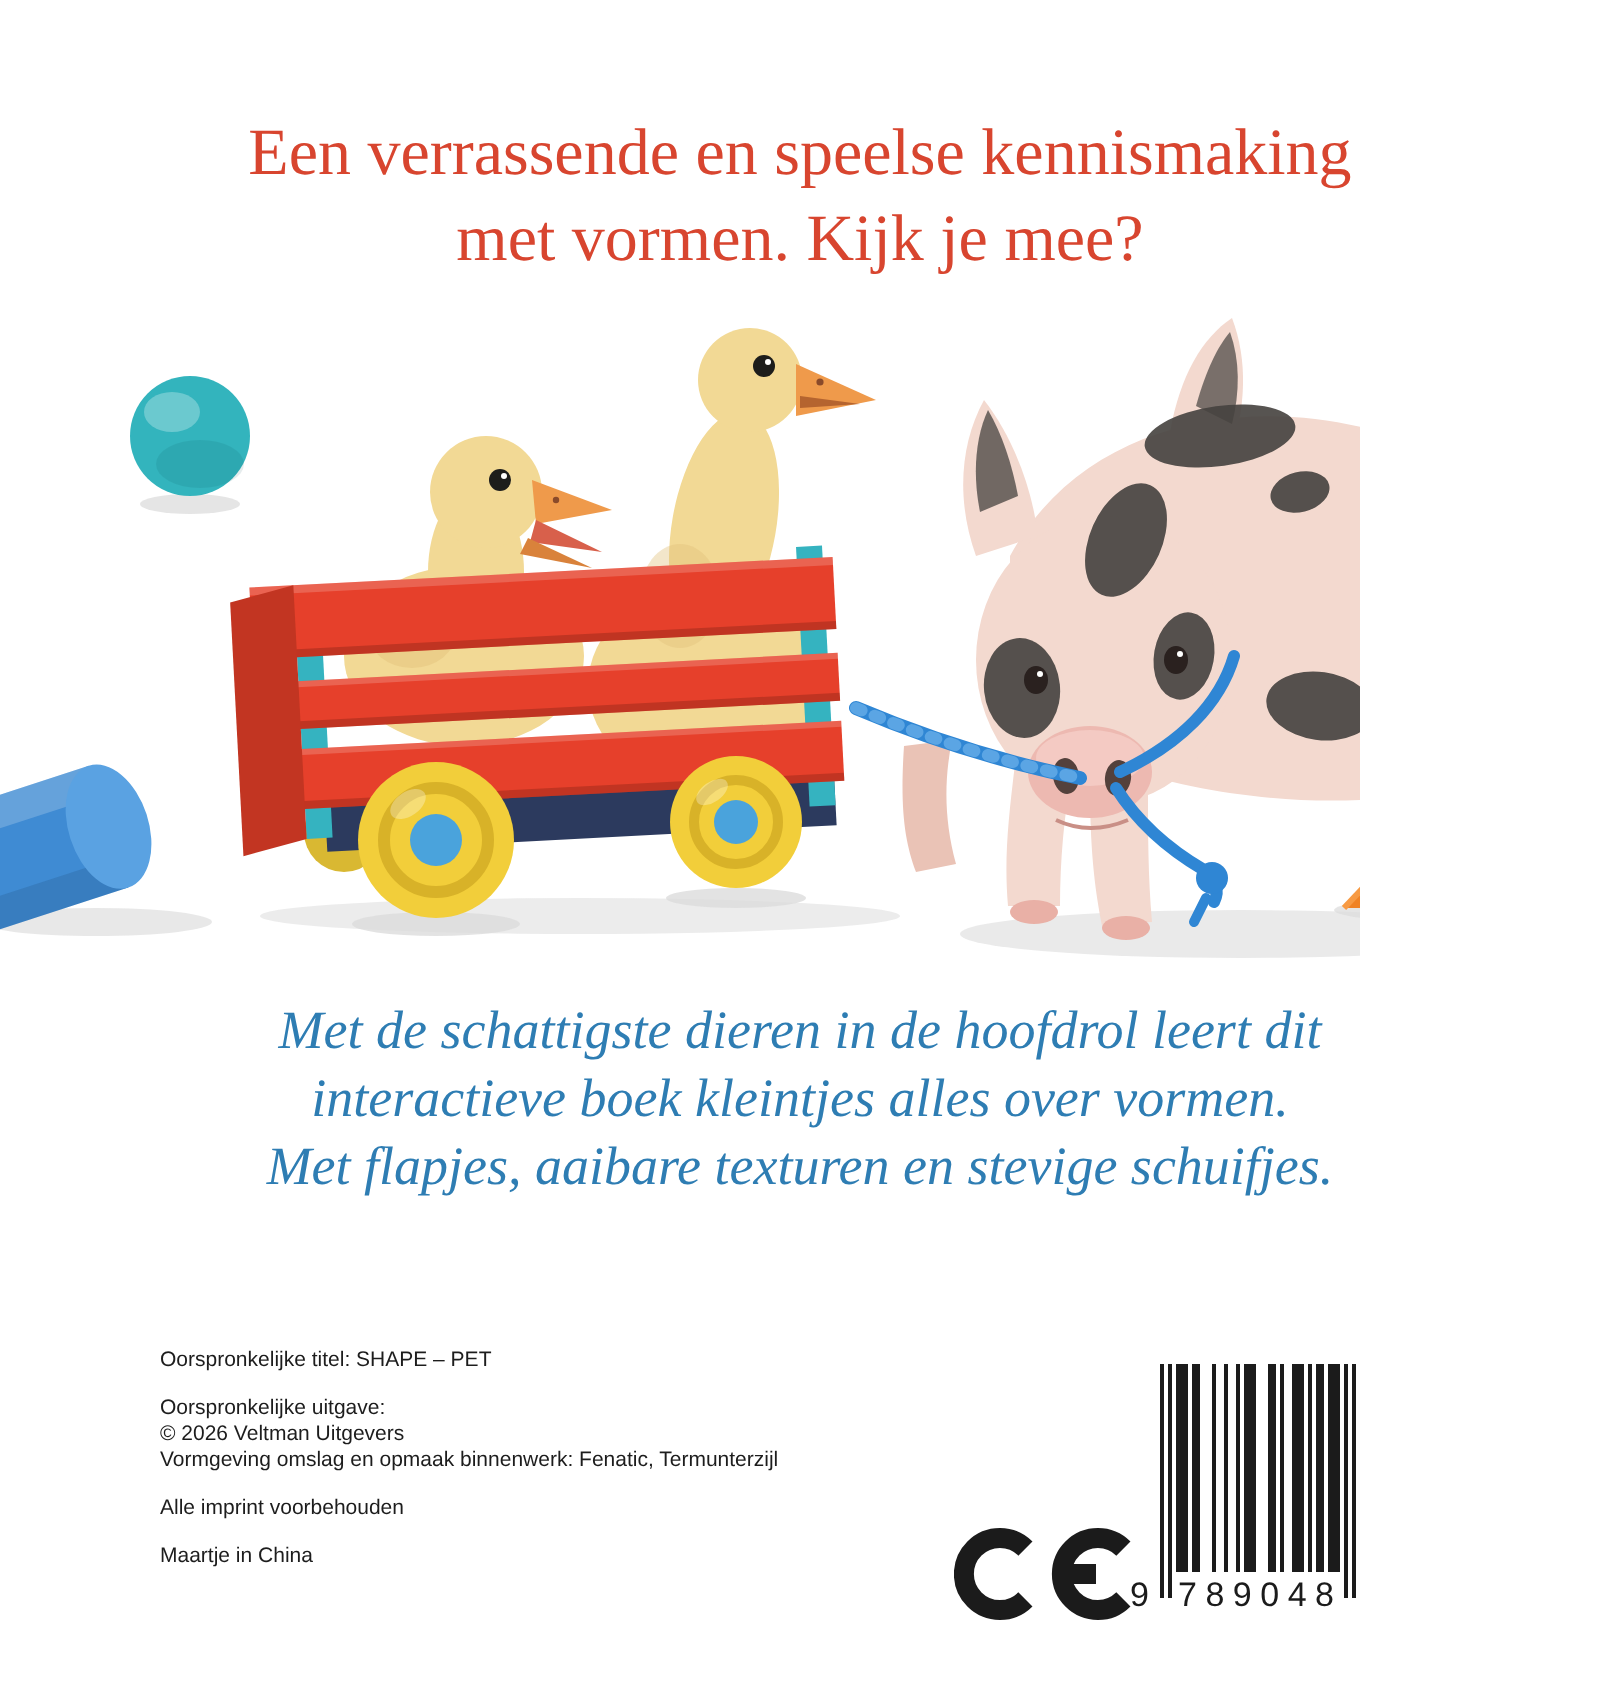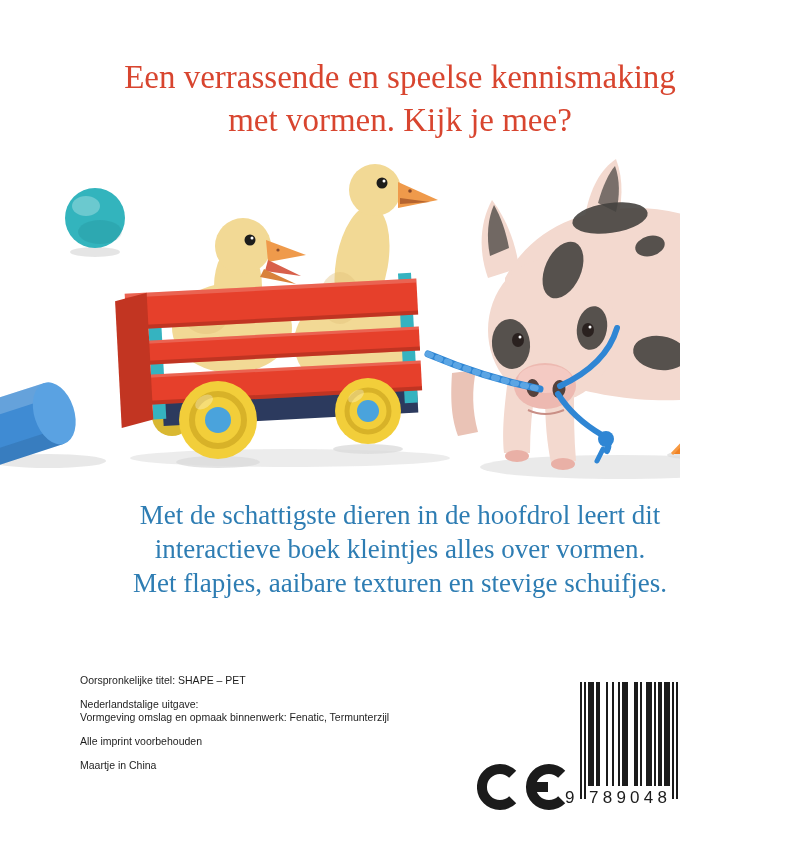--- a/index.html
+++ b/index.html
@@ -13,21 +13,21 @@
     font-family:"Liberation Serif", serif; font-size:33px; line-height:43px;
     color:#d8452f; font-weight:400;
   }
   .tagline span { display:block; }
   .scene { position:absolute; top:158px; left:0; width:800px; height:332px; }
   .blurb {
     position:absolute; top:498px; left:0; width:800px; text-align:center;
     font-family:"Liberation Serif", serif; font-size:27px; line-height:34px;
     color:#2e7db3;
   }
-  .blurb span { display:block; }
+  .blurb span { display:block;font-style:italic; }
   .imprint {
     position:absolute; left:80px; top:646px; width:420px;
     color:#1d1d1d; font-size:10.5px; line-height:13px;margin-top:28px;
   }
   .imprint p { margin:0 0 11px 0; }
   .imprint p span { display:block; }
   .ce-box { position:absolute; left:477px; top:764px; width:95px; height:46px; }
   .barcode-box { position:absolute; left:564px; top:682px; width:212px; height:122px; }
 </style>
 </head>
@@ -179,21 +179,22 @@
 
   <div class="blurb">
     <span>Met de schattigste dieren in de hoofdrol leert dit</span>
     <span>interactieve boek kleintjes alles over vormen.</span>
     <span>Met flapjes, aaibare texturen en stevige schuifjes.</span>
   </div>
 
   <div class="imprint">
     <p>Oorspronkelijke titel: SHAPE – PET</p>
     <p>
-      <span>Nederlandstalige uitgave:</span>
+      <span>Oorspronkelijke uitgave:</span>
+      <span>© 2026 Veltman Uitgevers</span>
       <span>Vormgeving omslag en opmaak binnenwerk: Fenatic, Termunterzijl</span>
     </p>
     <p>Alle imprint voorbehouden</p>
     <p>Maartje in China</p>
   </div>
 
   <div class="ce-box" aria-label="CE">
     <svg viewBox="0 0 95 46" width="95" height="46" xmlns="http://www.w3.org/2000/svg">
       <g stroke="#1b1b1b" stroke-width="10" fill="none">
         <path d="M35.7,10.3 A18,18 0 1 0 35.7,35.7"></path>

